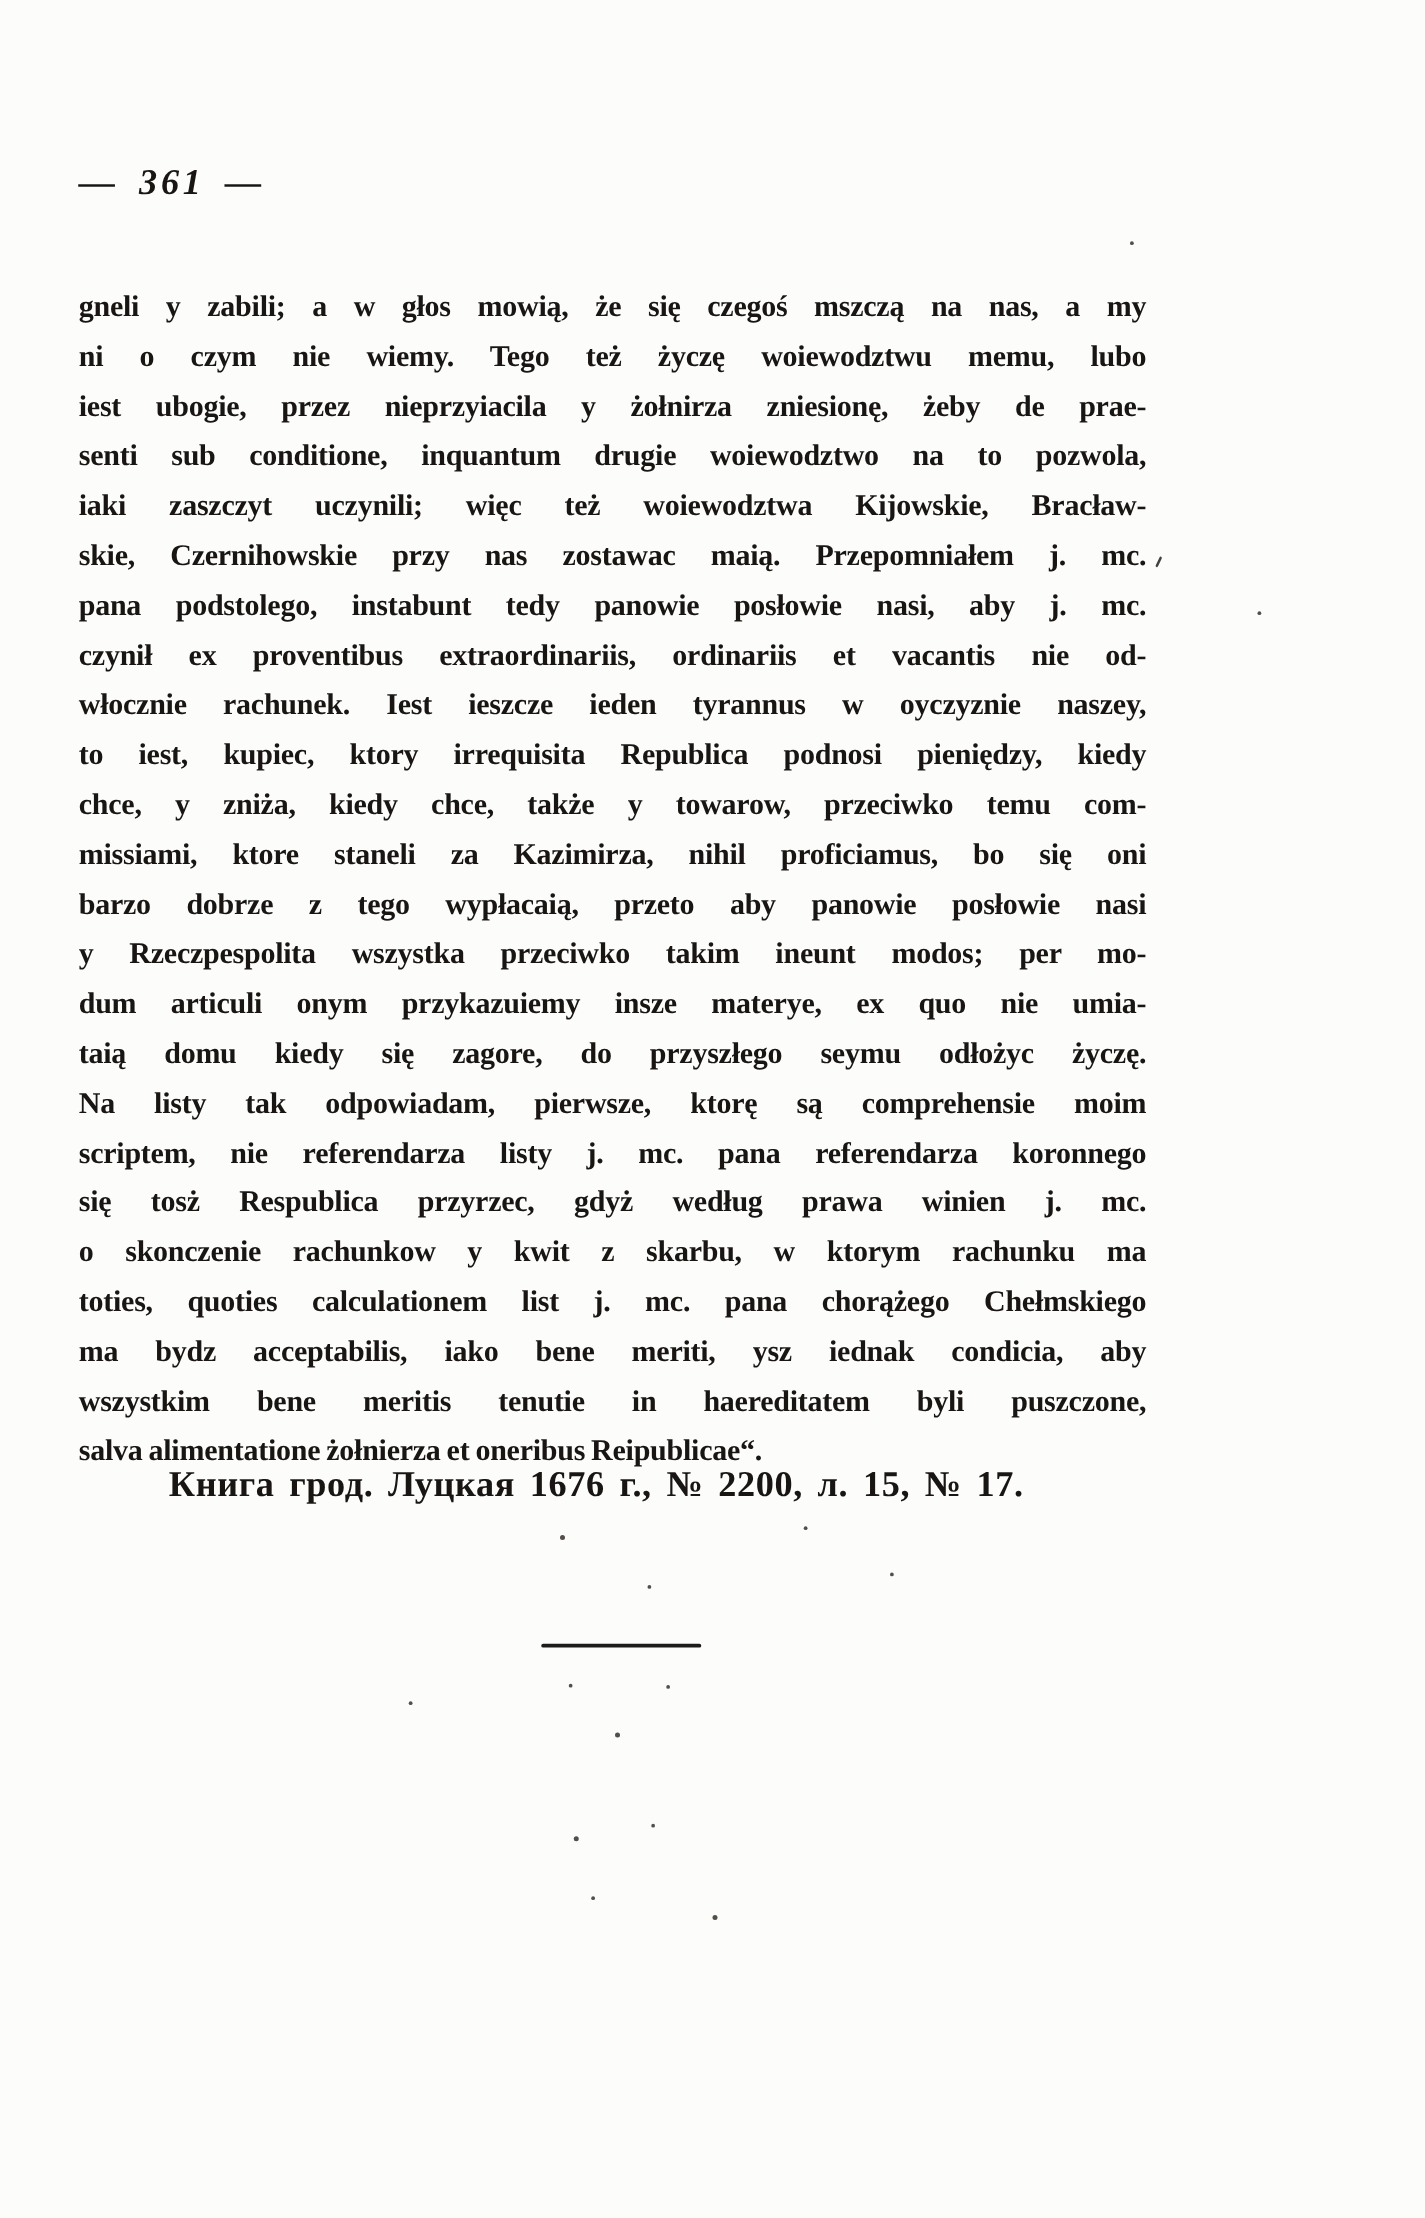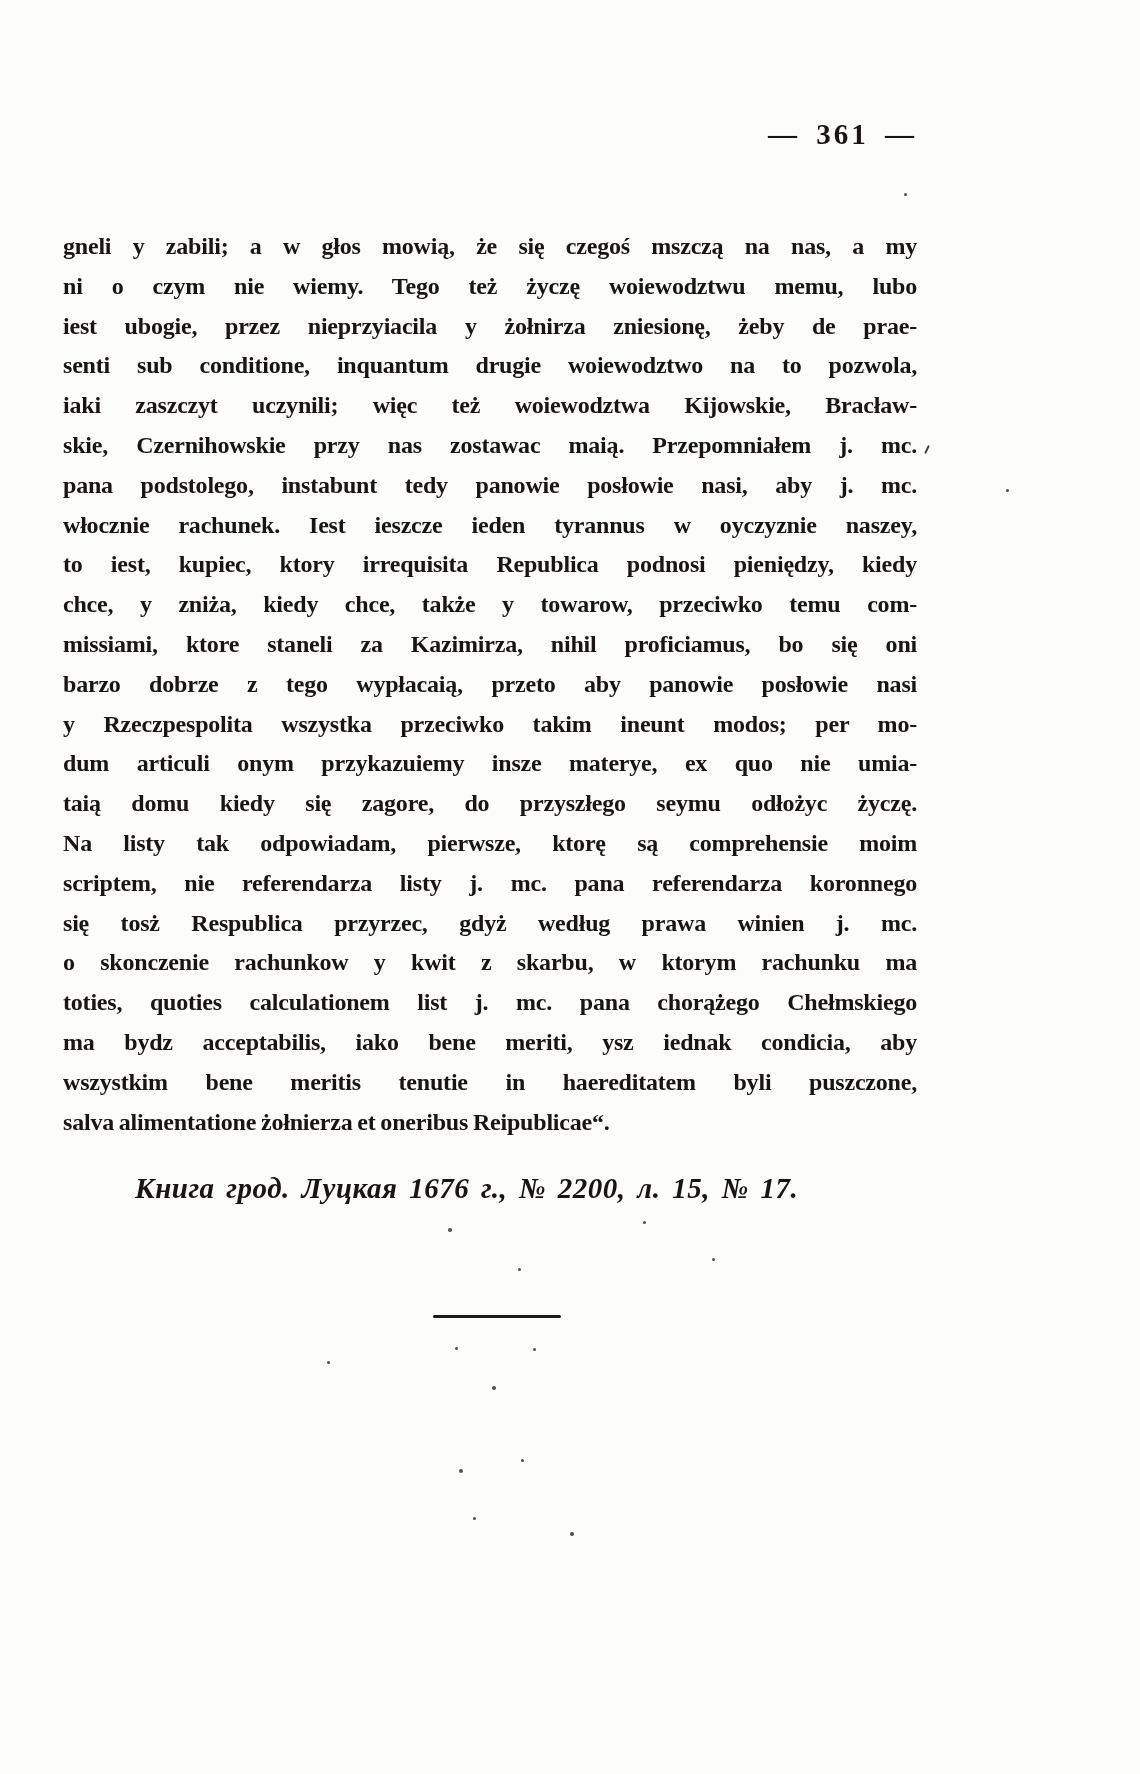--- a/index.html
+++ b/index.html
@@ -7,28 +7,29 @@
     width: 1140px;
     height: 1774px;
     position: relative;
     background: var(--paper, #fcfcfb);
     color: var(--ink, #181512);
     font-family: "Liberation Serif", "DejaVu Serif", serif;
     overflow: hidden;
   }
   .page-number {
     position: absolute;
-    top: 118px;
+    top: 130px;
     left: 63px;
     width: 854px;
-    text-align: right;
+    text-align: left;
     font-size: 29px;
     font-weight: 700;
     letter-spacing: 3px;
     word-spacing: 6px;
+    font-style: italic;
   }
   .body-text {
     position: absolute;
     top: 202px;
     left: 63px;
     width: 854px;
     font-size: 24px;
     font-weight: 700;
     line-height: 39.8px;
     letter-spacing: -0.2px;
@@ -41,21 +42,20 @@
   }
   .text-line.last {
     text-align: left;
     text-align-last: left;
   }
   .citation {
     position: absolute;
     top: 1172px;
     left: 135px;
     font-size: 29px;
-    font-style: italic;
     font-weight: 700;
     letter-spacing: 0.5px;
     word-spacing: 4px;
   }
   .divider {
     position: absolute;
     top: 1315px;
     left: 433px;
     width: 128px;
     height: 3px;
@@ -87,20 +87,21 @@
   <div class="page-number">— 361 —</div>
 
   <div class="body-text">
     <div class="text-line">gneli y zabili; a w głos mowią, że się czegoś mszczą na nas, a my</div>
     <div class="text-line">ni o czym nie wiemy. Tego też życzę woiewodztwu memu, lubo</div>
     <div class="text-line">iest ubogie, przez nieprzyiacila y żołnirza zniesionę, żeby de prae-</div>
     <div class="text-line">senti sub conditione, inquantum drugie woiewodztwo na to pozwola,</div>
     <div class="text-line">iaki zaszczyt uczynili; więc też woiewodztwa Kijowskie, Bracław-</div>
     <div class="text-line">skie, Czernihowskie przy nas zostawac maią. Przepomniałem j. mc.</div>
     <div class="text-line">pana podstolego, instabunt tedy panowie posłowie nasi, aby j. mc.</div>
+    <div class="text-line">czynił ex proventibus extraordinariis, ordinariis et vacantis nie od-</div>
     <div class="text-line">włocznie rachunek. Iest ieszcze ieden tyrannus w oyczyznie naszey,</div>
     <div class="text-line">to iest, kupiec, ktory irrequisita Republica podnosi pieniędzy, kiedy</div>
     <div class="text-line">chce, y zniża, kiedy chce, także y towarow, przeciwko temu com-</div>
     <div class="text-line">missiami, ktore staneli za Kazimirza, nihil proficiamus, bo się oni</div>
     <div class="text-line">barzo dobrze z tego wypłacaią, przeto aby panowie posłowie nasi</div>
     <div class="text-line">y Rzeczpespolita wszystka przeciwko takim ineunt modos; per mo-</div>
     <div class="text-line">dum articuli onym przykazuiemy insze materye, ex quo nie umia-</div>
     <div class="text-line">taią domu kiedy się zagore, do przyszłego seymu odłożyc życzę.</div>
     <div class="text-line">Na listy tak odpowiadam, pierwsze, ktorę są comprehensie moim</div>
     <div class="text-line">scriptem, nie referendarza listy j. mc. pana referendarza koronnego</div>

